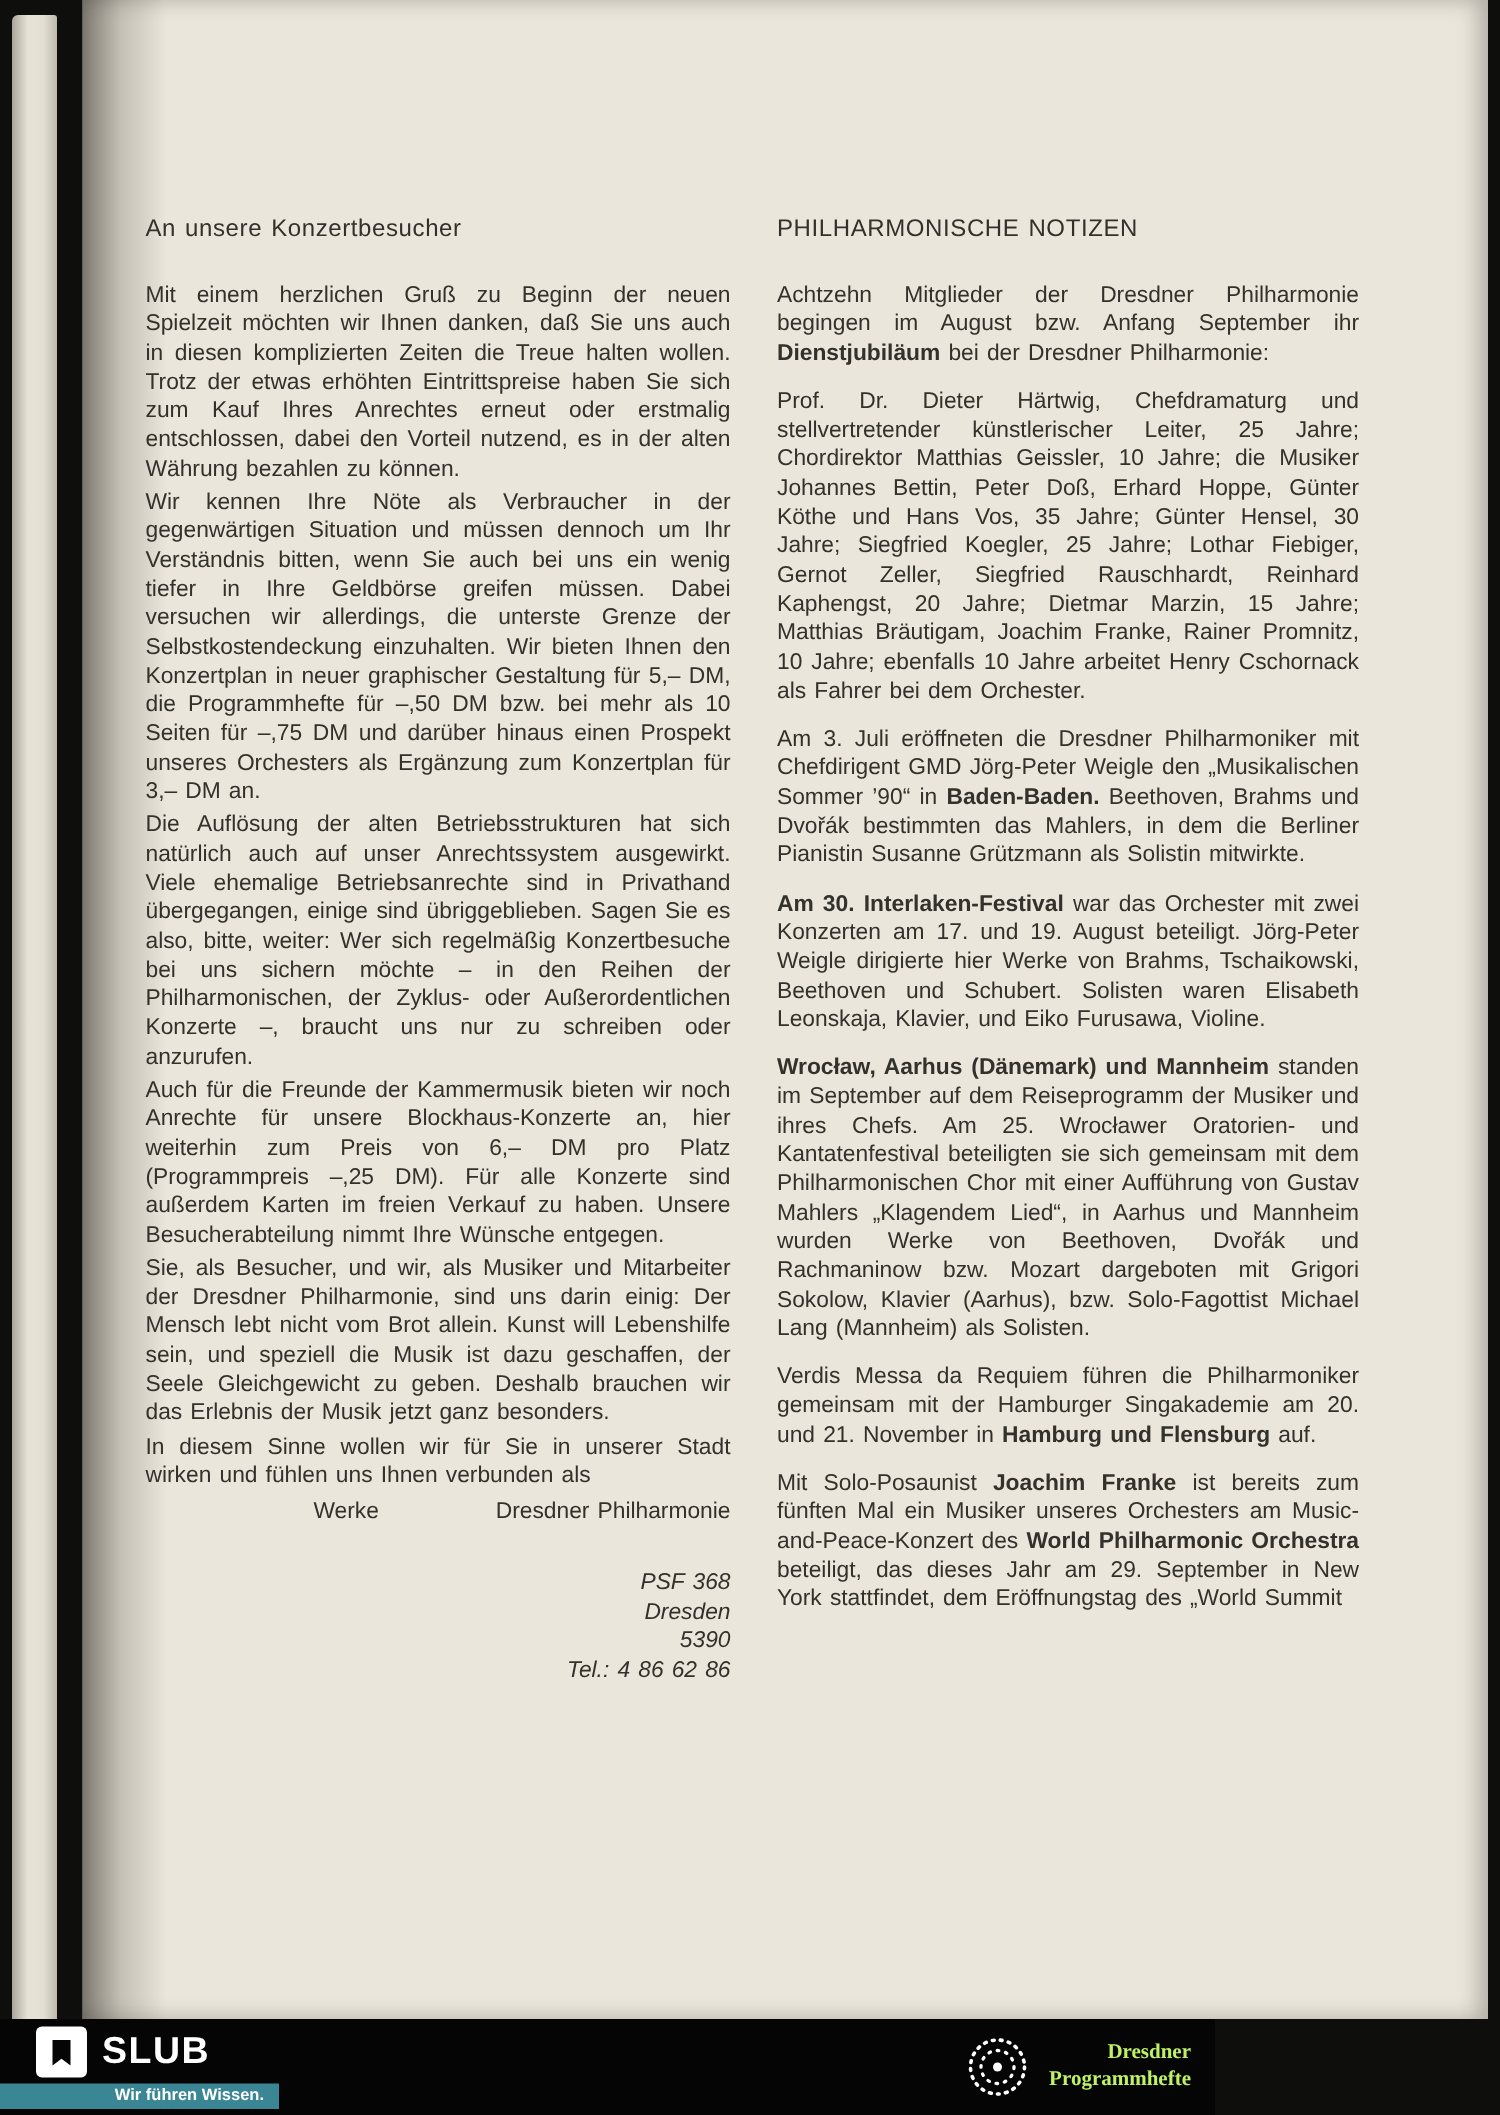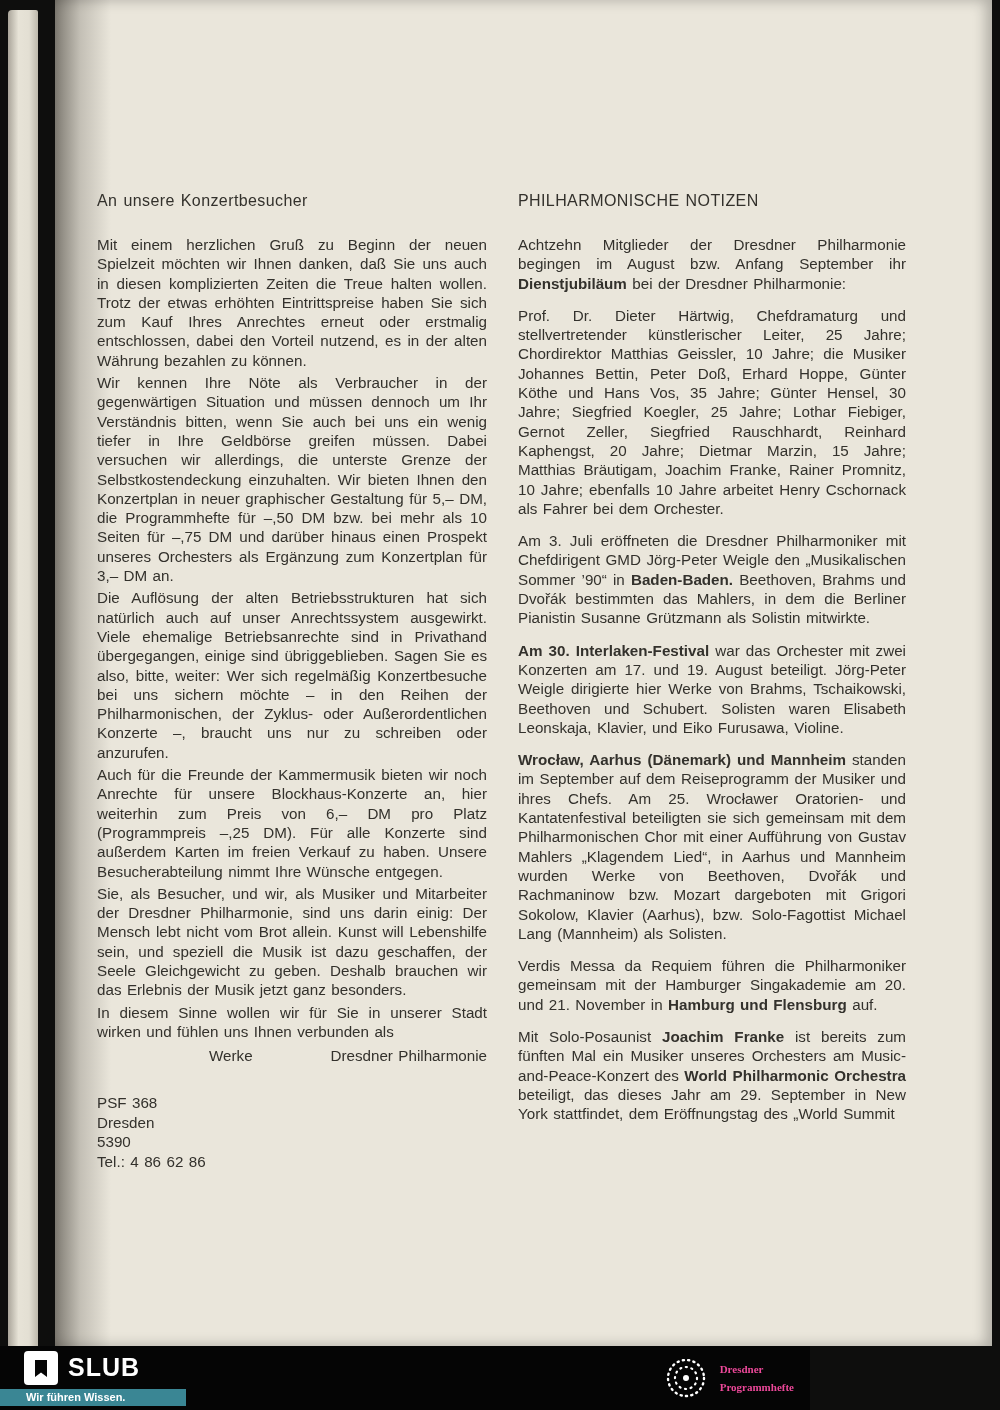--- a/index.html
+++ b/index.html
@@ -28,67 +28,67 @@
     position:absolute;left:0;top:0;width:56px;height:100%;
     background:linear-gradient(90deg,rgba(20,16,10,.5) 0%,rgba(20,16,10,.18) 45%,rgba(20,16,10,0) 100%);
     pointer-events:none;
   }
 
   .columns{
     position:absolute;left:42px;top:143px;
     display:flex;gap:31px;
     color:#33312c;
   }
-  .col{width:390px;font-size:15.2px;line-height:19.3px;text-align:justify;word-spacing:1.2px;margin-top:48px;}
+  .col{width:390px;font-size:15.2px;line-height:19.3px;text-align:justify;word-spacing:1.2px;}
   .col.right{width:388px;}
 
   .col h2{
     margin:0 0 25px 0;
     font-size:16px;font-weight:400;line-height:19px;
     letter-spacing:.4px;text-align:left;
   }
   .salutation{margin:0 0 7px 0;}
   .col.left p{margin:0 0 3px 0;}
   .col.right p{margin:0 0 13px 0;}
   .col b{font-weight:700;}
 
   .signature{
     display:flex;justify-content:space-between;
     padding-left:112px;margin-top:5px;
   }
-  .address{margin-top:28px;text-align:left;}
+  .address{margin-top:28px;text-align:right;font-style:italic;}
   .address div{margin:0;line-height:19.5px;}
 
   
   .footer{
     position:absolute;left:0;bottom:0;width:810px;height:64px;
     background:#050505;
-    display:flex;align-items:center;justify-content:space-between;
+    display:flex;align-items:center;justify-content:space-between;text-align:right;
   }
   .footer-left{margin-left:24px;display:flex;flex-direction:column;}
   .slub-row{display:flex;align-items:center;gap:10px;}
   .slub-mark{
     width:34px;height:34px;background:#ffffff;border-radius:4px;
     display:flex;align-items:center;justify-content:center;
   }
   .slub-name{color:#ffffff;font-size:25px;font-weight:700;letter-spacing:1px;line-height:1;}
   .slub-tagline{
     margin-top:4px;margin-left:-24px;
     background:#3a8694;color:#ffffff;
     font-size:11px;font-weight:700;
     padding:2px 10px 3px 26px;width:150px;
   }
   .footer-right{margin-right:16px;display:flex;align-items:center;gap:12px;}
   .phil-logo{
     width:44px;height:44px;border-radius:50%;
     display:flex;align-items:center;justify-content:center;
   }
   .phil-name{
-    color:#ec4899;font-family:"Liberation Serif", serif;
-    font-size:11px;line-height:18px;font-weight:700;
+    color:#bef264;font-family:"Liberation Serif", serif;
+    font-size:14px;line-height:18px;font-weight:700;
   }
 </style>
 </head>
 <body>
 
 <div class="screen">
 
   <div class="page-edge"></div>
 
   <div class="paper">

